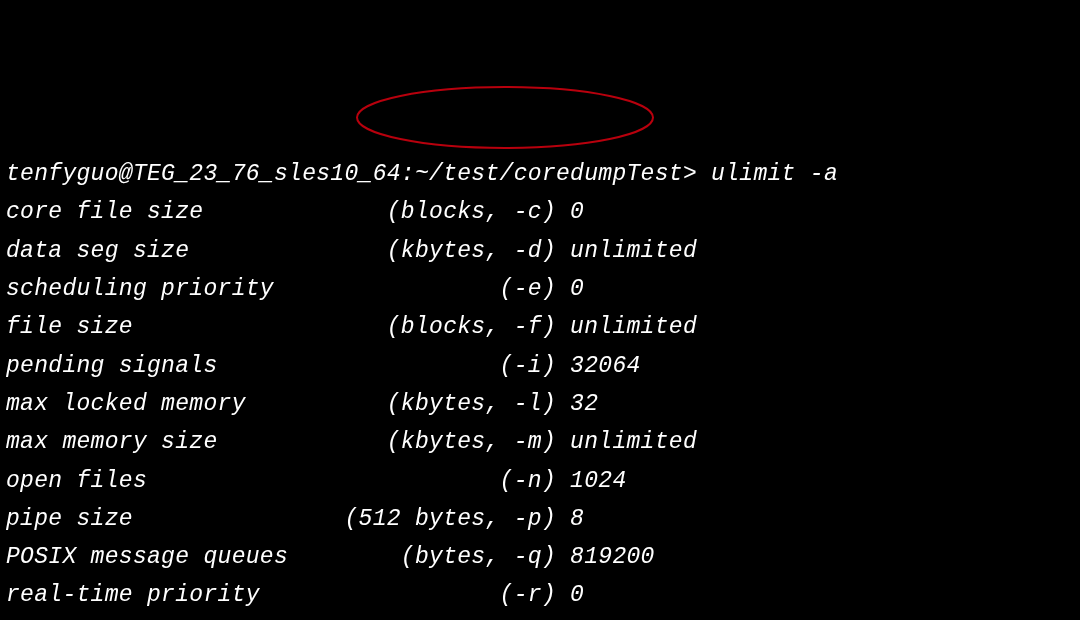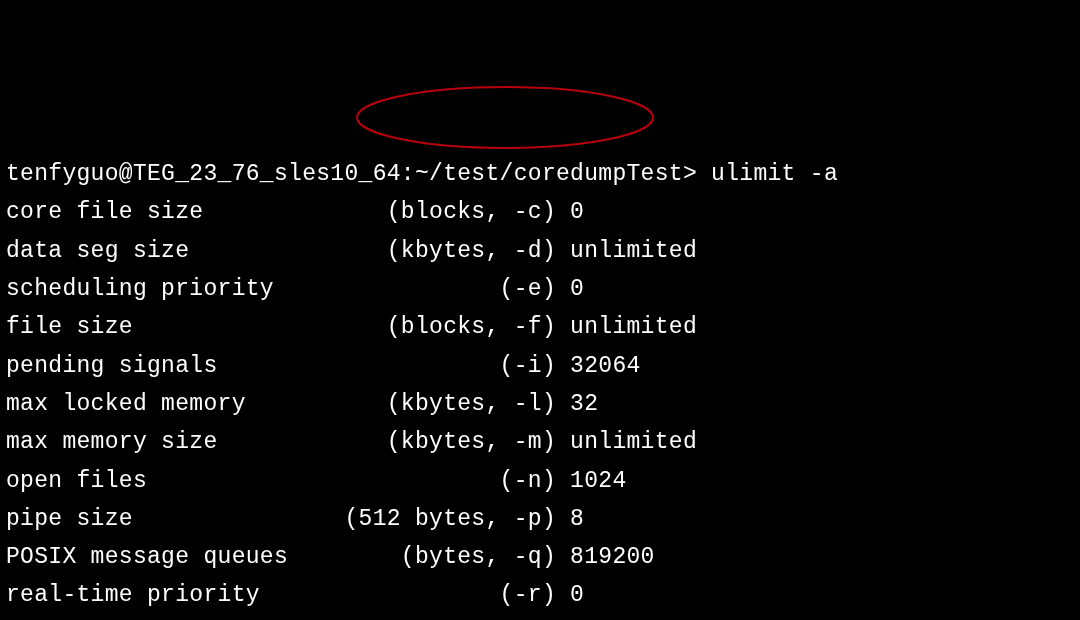--- a/index.html
+++ b/index.html
@@ -13,20 +13,21 @@
       white-space: pre;
       width: 1080px;
       height: 620px;
       overflow: hidden;
       position: relative;
       letter-spacing: 0.3px;
     }
     .line {
       display: block;
       white-space: pre;
+      font-style: italic;
     }
     .annot {
       position: absolute;
       pointer-events: none;
     }
     .annot svg { display: block; }
   </style>
 </head>
 <body>
 

